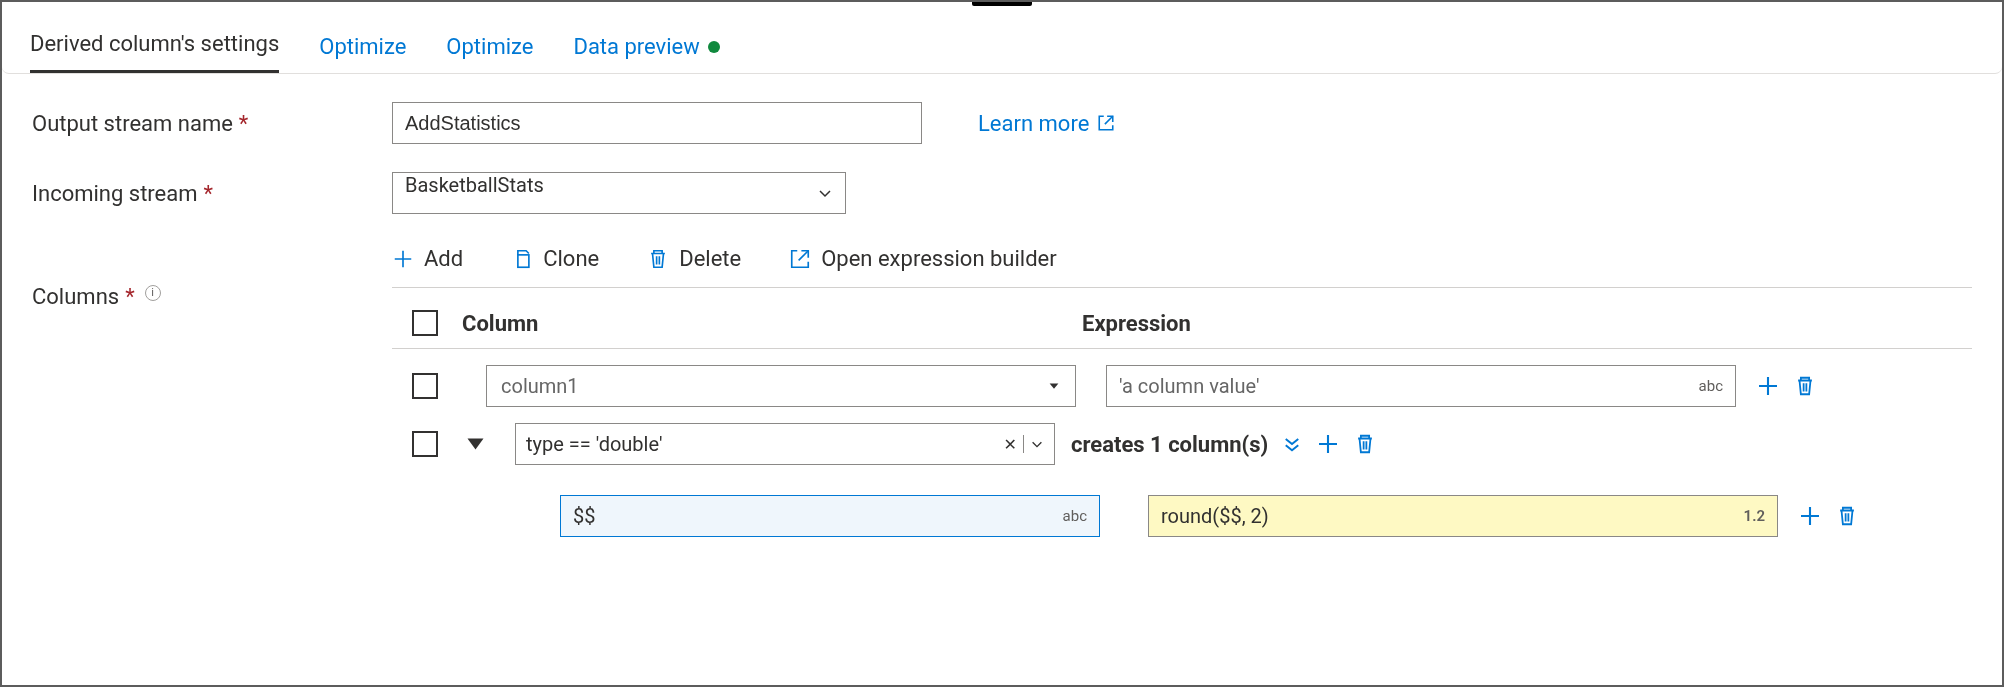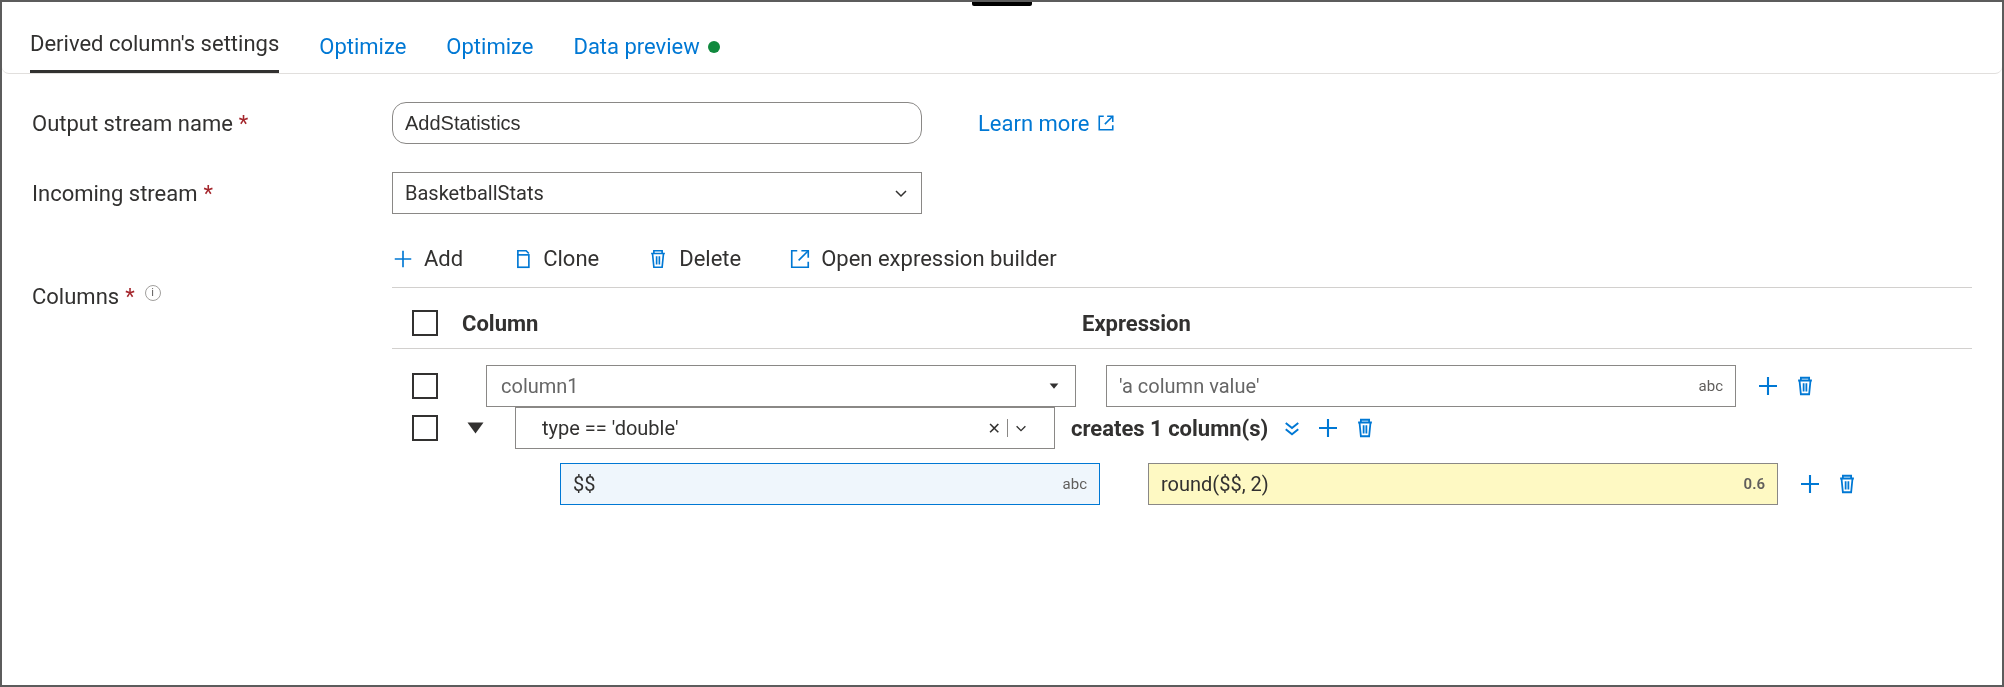--- a/index.html
+++ b/index.html
@@ -84,25 +84,25 @@
     position: relative; top:-4px;
   }
   .textbox {
     height: 42px;
     border: 1px solid #8a8886;
     font-size: 20px;
     padding: 6px 12px;
     color: #323130;
     background: #fff;
   }
-  .textbox.wide { width: 530px; border-radius: 14px; }
+  .textbox.wide { width: 530px; }
   .combo {
-    width: 530px; height: 42px;
+    width: 454px; height: 42px;
     border: 1px solid #8a8886;
-    display: flex; align-items: center; justify-content: space-between;
+    display: flex; justify-content: space-between;
     padding: 0 12px;
     font-size: 20px;
     background:#fff;
   }
   .chev { width:16px; height:16px; }
   .link {
     color: #0078d4;
     font-size: 22px;
     display: inline-flex;
     align-items: center;
@@ -174,21 +174,21 @@
   .pattern-row { display:flex; align-items:center; margin-bottom:14px; }
   .pattern-row .chk { margin-left:20px; }
   .caret-solid {
     width:0; height:0; border-top:8px solid transparent; border-bottom:8px solid transparent;
     border-left:11px solid #323130; transform: rotate(90deg); margin:0 18px 0 8px;
   }
   .bold { font-weight:700; font-size:22px; }
   .pattern-input {
     flex:none; width: 540px; height:42px; border:1px solid #8a8886;
     display:flex; align-items:center; justify-content:space-between;
-    padding:0 26px; font-size:20px; margin:0 16px; background:#fff;gap:28px;
+    padding:0 10px; font-size:20px; margin:16px 16px; background:#fff;gap:28px;
   }
   .xchev { display:flex; align-items:center; gap:6px; color:#323130; }
   .sub-row { display:flex; align-items:center; margin-left: 168px; }
   .sub-row .name-input {
     width: 540px; height:42px; border:1px solid #0078d4; background:#eff6fc;
     display:flex; align-items:center; justify-content:space-between;
     padding:0 12px; font-size:20px; margin-right:48px;
   }
   .sub-row .expr-input { background:#fef9c3; border-color:#8a8886; }
   .chev-double { color:#0078d4; }
@@ -366,21 +366,21 @@
         </div>
 
         <div class="sub-row">
           <div class="name-input">
             <span class="val">$$</span>
             <span class="type-tag">abc</span>
           </div>
           <div class="expr-input-wrap">
             <div class="expr-input">
               <span class="val">round($$, 2)</span>
-              <span class="type-tag" style="font-weight:600;">0.6</span>
+              <span class="type-tag" style="font-weight:600;">1.2</span>
             </div>
           </div>
           <div class="row-actions">
             <span class="act icon">
               <svg width="24" height="24" viewBox="0 0 16 16" stroke="#0078d4" stroke-width="1.4">
                   <path d="M8 2v12M2 8h12"></path>
                 </svg>
             </span>
             <span class="act icon">
               <svg width="22" height="22" viewBox="0 0 16 16" fill="none" stroke="#0078d4" stroke-width="1.3">

